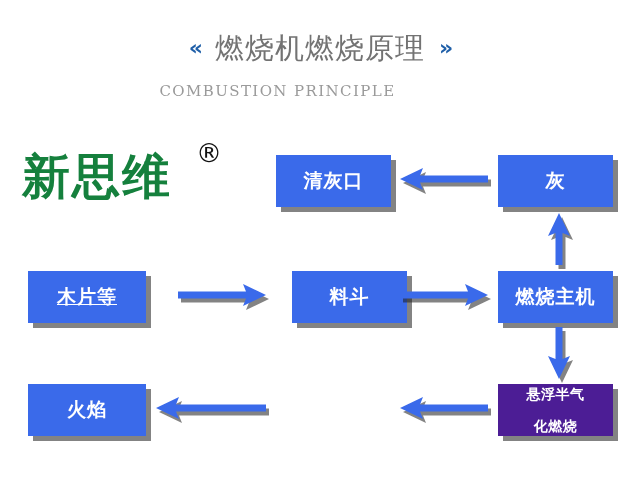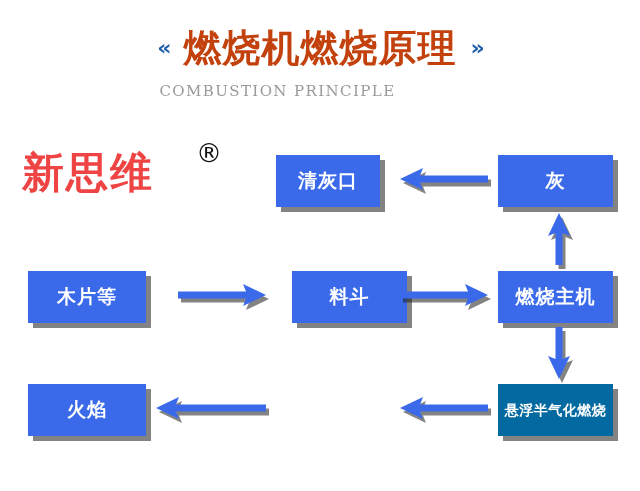--- a/index.html
+++ b/index.html
@@ -40,23 +40,23 @@
   }
   .chev {
     color: #1f5fa8;
     font-size: 22px;
     font-weight: bold;
     line-height: 1;
     letter-spacing: -2px;
     user-select: none;
   }
   #title-text {
-    color: #c2410c;
-    font-size: 38px;
-    font-weight: bold;
+    color: #737373;
+    font-size: 29px;
+    font-weight: normal;
     line-height: 1;
     letter-spacing: 1px;
     white-space: nowrap;
   }
   #subtitle {
     position: absolute;
     left: 0;
     top: 82px;
     width: 555px;
     text-align: center;
@@ -72,23 +72,23 @@
     position: absolute;
     left: 22px;
     top: 140px;
     width: 220px;
     height: 72px;
   }
   #brand-name {
     position: absolute;
     left: 0;
     top: 12px;
-    color: #ef4444;
+    color: #15803d;
     font-family: "DejaVu Serif", "Liberation Serif", serif;
-    font-size: 42px;
+    font-size: 48px;
     font-weight: bold;
     line-height: 1;
     letter-spacing: 2px;
     white-space: nowrap;
     text-align: right;
   }
   #brand-rmark {
     position: absolute;
     left: 174px;
     top: 0px;
@@ -141,39 +141,39 @@
     <div id="subtitle">COMBUSTION PRINCIPLE</div>
   </div>
 
   <div id="brand">
     <span id="brand-name">新思维</span>
     <span id="brand-rmark">®</span>
   </div>
 
   <div id="diagram"></div>
 
-<div class="node" style="left: 276px; top: 155px; width: 104px; height: 52px; background: rgb(58, 106, 234);">
+<div class="node" style="left: 276px; top: 155px; width: 115px; height: 52px; background: rgb(58, 106, 234);">
       <span>清灰口</span>
     </div>
     <div class="node" style="left: 498px; top: 155px; width: 115px; height: 52px; background: rgb(58, 106, 234);">
       <span>灰</span>
     </div>
-    <div class="node" style="left: 28px; top: 271px; width: 118px; height: 52px; background: rgb(58, 106, 234);">
+    <div class="node" style="left: 28px; top: 271px; width: 118px; height: 52px; background: rgb(58, 106, 234); text-decoration: underline;">
       <span>木片等</span>
     </div>
     <div class="node" style="left: 276px; top: 271px; width: 115px; height: 52px; background: rgb(58, 106, 234); margin-left: 16px;">
       <span>料斗</span>
     </div>
     <div class="node" style="left: 28px; top: 384px; width: 118px; height: 52px; background: rgb(58, 106, 234);">
       <span>火焰</span>
     </div>
     <div class="node" style="left: 498px; top: 271px; width: 115px; height: 52px; background: rgb(58, 106, 234);">
       <span>燃烧主机</span>
     </div>
-    <div class="node small" style="left: 498px; top: 384px; width: 115px; height: 52px; background: #0369a1; flex-direction: row;">
+    <div class="node small" style="left: 498px; top: 384px; width: 115px; height: 52px; background: #4c1d95; flex-direction: column;">
       <span>悬浮半气</span>
       <br>
       <span>化燃烧</span>
     </div>
     <div class="arrow" style="left: 400px; top: 168px;">
       <svg width="88" height="22" viewBox="0 0 88 22">
         <polygon points="88.0,7.5 20.0,7.5 23.0,0.0 0.0,11.0 23.0,22.0 20.0,14.5 88.0,14.5" fill="#1e1e1e" opacity="0.55" transform="translate(3,4)"></polygon>
         <polygon points="88.0,7.5 20.0,7.5 23.0,0.0 0.0,11.0 23.0,22.0 20.0,14.5 88.0,14.5" fill="#3a6aea"></polygon>
       </svg>
     </div>

